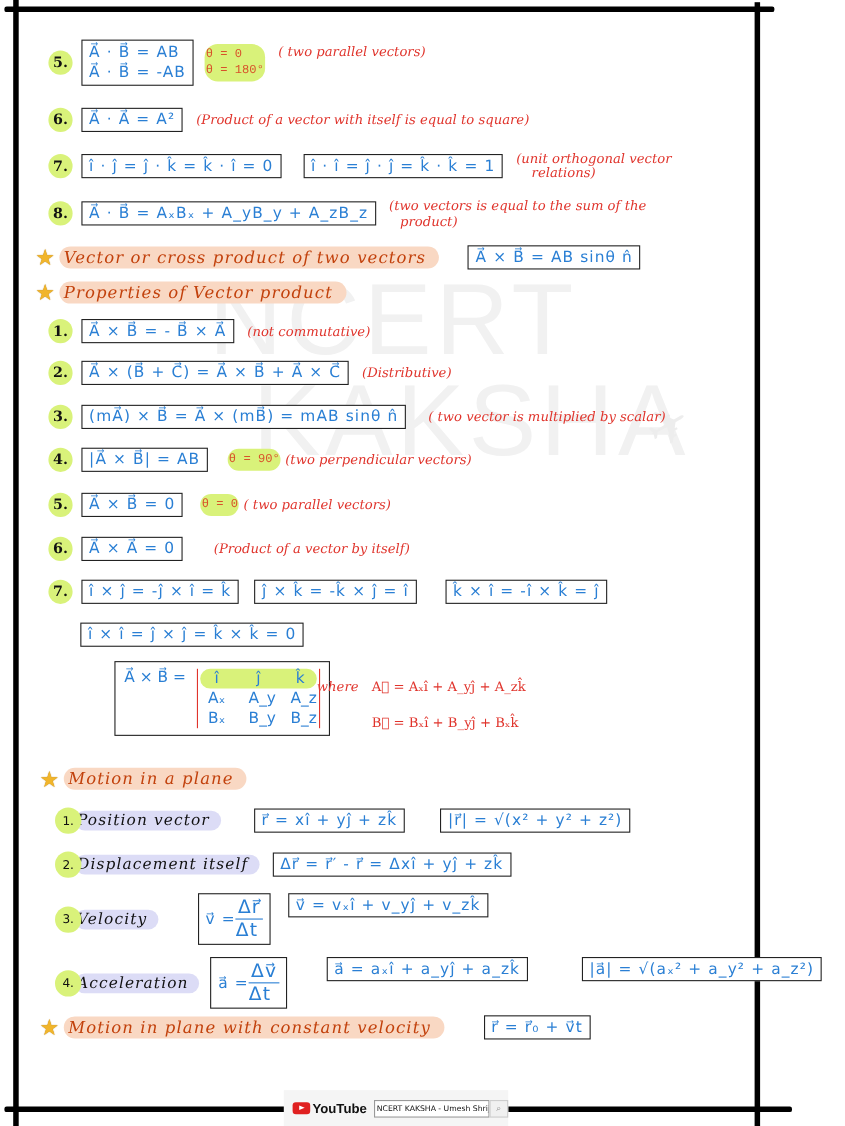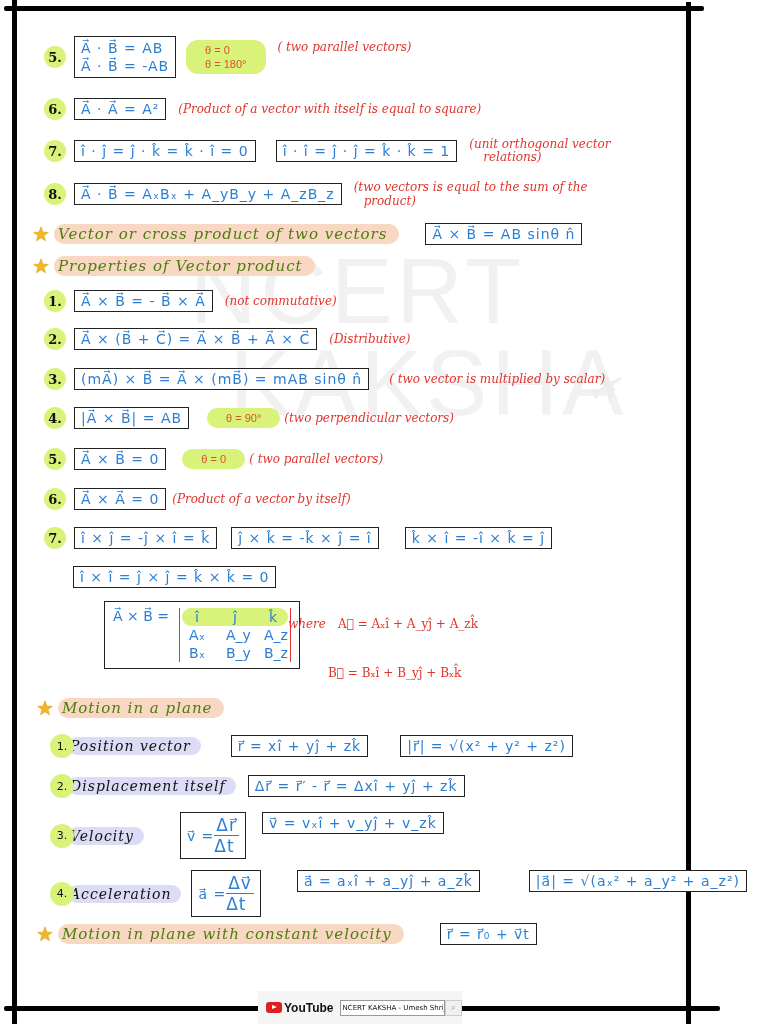--- a/index.html
+++ b/index.html
@@ -16,26 +16,26 @@
   .plane { position:absolute; left:588px; top:360px; font-size:46px; color:#ededed; transform:rotate(-30deg); }
 
   .row { position:absolute; display:flex; align-items:center; z-index:1; }
   .num { display:inline-flex; align-items:center; justify-content:center; width:22px; height:22px;
     border-radius:50%; background:#d9f27a; font-family:"DejaVu Serif", serif; font-weight:bold;
     font-size:13px; color:#111; margin-right:8px; }
   .box { border:1.6px solid #222; padding:2px 6px; color:#2a7fd4; font-family:"DejaVu Sans", sans-serif;
     font-size:14px; background:#fff; white-space:nowrap; letter-spacing:1px; }
   .box.two { line-height:18px; }
   .note { color:#e0342c; font-family:"DejaVu Serif", serif; font-style:italic; font-size:12px; margin-left:12px; white-space:nowrap; }
-  .cond { display:inline-block; background:#d9f27a; color:#d8522a; border-radius:12px; padding:3px 19px;
-    font-family:Liberation Sans, sans-serif; font-size:11px; margin-left:10px; line-height:14px; }
+  .cond { display:inline-block; background:#d9f27a; color:#d8522a; border-radius:12px; padding:3px 1px;
+    font-family:Liberation Mono, monospace; font-size:11px; margin-left:10px; line-height:14px; }
   .heading { display:inline-flex; align-items:center; }
   .star { color:#f1b52b; font-size:20px; margin-right:4px; text-shadow:0 0 1px #a36d00; }
   .hl-orange { background:#f9d8c3; border-radius:10px; padding:1px 12px 1px 4px; font-family:"DejaVu Serif", serif;
-    font-style:italic; font-size:15px; color:#4d7c0f; letter-spacing:1px; }
+    font-style:italic; font-size:15px; color:#c2410c; letter-spacing:1px; }
   .hl-purple { background:#dcdcf6; border-radius:10px; padding:1px 10px 1px 2px; font-family:"DejaVu Serif", serif;
     font-style:italic; font-size:14px; color:#111; letter-spacing:1px; }
   .mnum { display:inline-flex; align-items:center; justify-content:center; width:24px; height:24px; border-radius:50%;
     background:#d9f27a; font-size:11px; color:#111; margin-right:0px; position:relative; left:6px; }
   .frac { display:inline-flex; flex-direction:column; align-items:flex-start; vertical-align:middle; font-size:17px; }
   .frac .n { border-bottom:1.5px solid #2a7fd4; padding:0 2px; }
   .det-box { border:1.6px solid #222; padding:6px 8px; display:flex; color:#2a7fd4; background:#fff; font-size:14px; }
   .det { border-left:1.6px solid #e0342c; border-right:1.6px solid #e0342c; margin-left:10px; padding:0 8px; }
   .det-row { display:flex; gap:20px; height:18px; align-items:center; }
   .det-row.hl { background:#d9f27a; border-radius:10px; padding:0 6px; margin:0 -6px; }
@@ -141,21 +141,21 @@
 </div>
 <div class="row" style="left:44px; top:448px;">
   <span class="num">5.</span>
   <div class="box">A⃗ × B⃗ = 0</div>
   <span class="cond" style="margin-left:16px;">θ = 0</span>
   <span class="note" style="margin-left:4px;">( two parallel vectors)</span>
 </div>
 <div class="row" style="left:44px; top:488px;">
   <span class="num">6.</span>
   <div class="box">A⃗ × A⃗ = 0</div>
-  <span class="note" style="margin-left:6px;text-align:right;">(Product of a vector by itself)</span>
+  <span class="note" style="margin-left:28px;text-align:right;">(Product of a vector by itself)</span>
 </div>
 <div class="row" style="left:44px; top:527px;">
   <span class="num">7.</span>
   <div class="box">î × ĵ = -ĵ × î = k̂</div>
   <div class="box" style="margin-left:14px;">ĵ × k̂ = -k̂ × ĵ = î</div>
   <div class="box" style="margin-left:26px;">k̂ × î = -î × k̂ = ĵ</div>
 </div>
 
 <div class="row" style="left:73px; top:566px;">
   <div class="box">î × î = ĵ × ĵ = k̂ × k̂ = 0</div>
@@ -178,21 +178,21 @@
       <div class="det-row">
         <span>Bₓ</span>
         <span>B_y</span>
         <span>B_z</span>
       </div>
     </div>
   </div>
 </div>
 <span class="where" style="left:288px; top:617px;">where</span>
 <span class="where" style="left:338px; top:617px; font-style:normal;">A⃗ = Aₓî + A_yĵ + A_zk̂</span>
-<span class="where" style="left:328px; top:650px; font-style:normal;margin-top:16px;">B⃗ = Bₓî + B_yĵ + Bₓk̂</span>
+<span class="where" style="left:338px; top:650px; font-style:normal;">B⃗ = Bₓî + B_yĵ + Bₓk̂</span>
 
 <div class="row" style="left:36px; top:696px;">
   <span class="heading">
       <span class="star">★</span>
   <span class="hl-orange">Motion in a plane</span>
     </span>
 </div>
 
 <div class="row" style="left:44px; top:734px;">
   <span class="mnum">1.</span>

